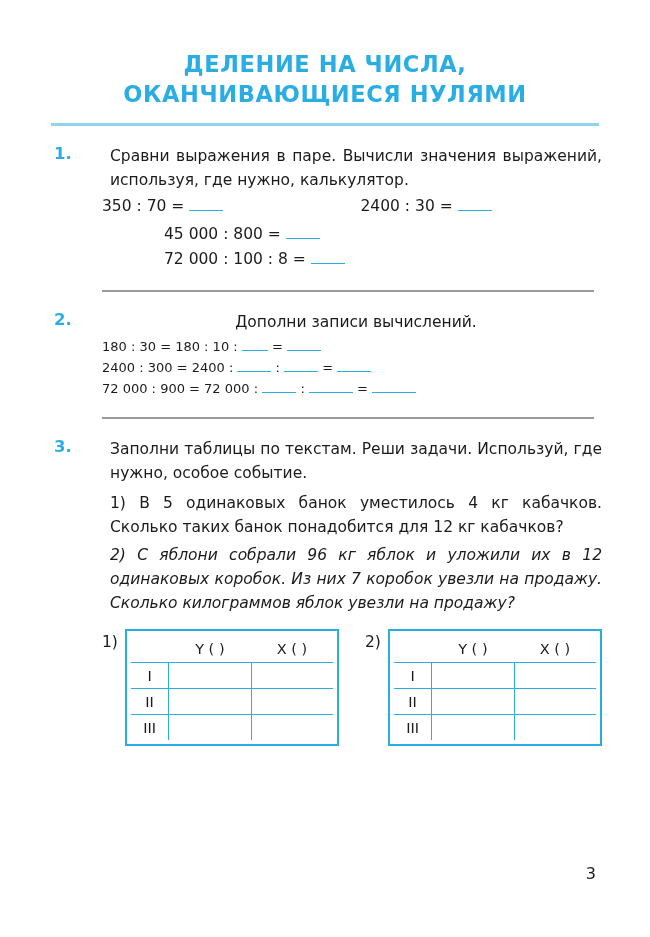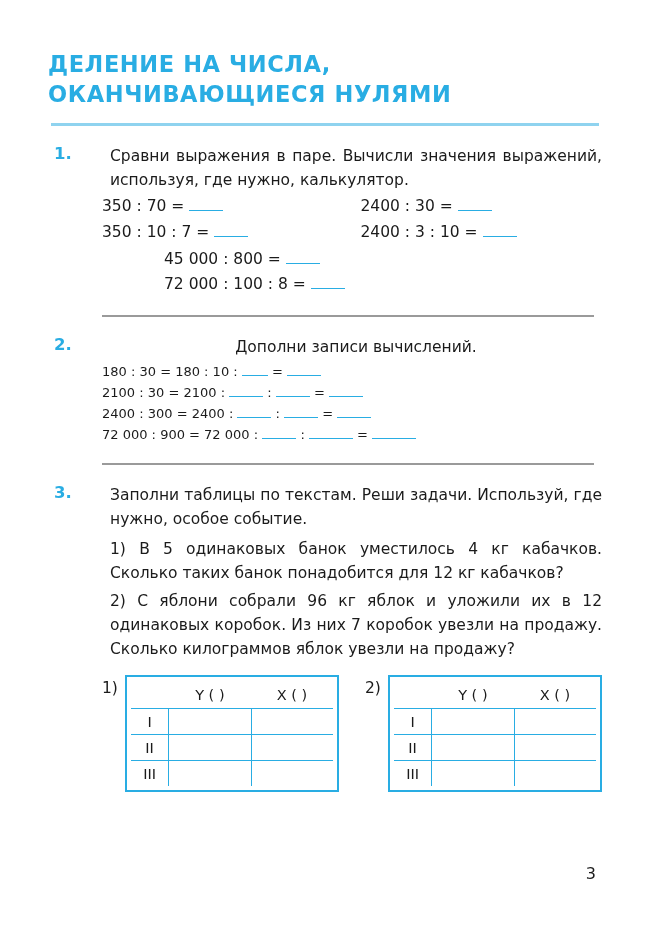--- a/index.html
+++ b/index.html
@@ -18,21 +18,21 @@
   .page {
     position: absolute;
     left: 0; top: 0;
     width: 650px;
     height: 937px;
     box-sizing: border-box;
     padding: 44px 48px 20px 48px;
   }
   
   .title-block {
-    text-align: left;
+    text-align: center;
     margin-top: 6px;
   }
   .title-line {
     color: #29ade3;
     font-weight: bold;
     font-size: 22.5px;
     letter-spacing: 0.6px;
     line-height: 1.32;
   }
   .title-rule {
@@ -167,30 +167,20 @@
       <div class="expr-col-a">
         <span>350 : 70 =</span>
         <span class="blank b-md"></span>
       </div>
       <div class="expr-col-b">
         <span>2400 : 30 =</span>
         <span class="blank b-md"></span>
       </div>
     </div>
 
-    <div class="expr-row">
-      <div class="expr-col-a">
-        <span>350 : 10 : 7 =</span>
-        <span class="blank b-md"></span>
-      </div>
-      <div class="expr-col-b">
-        <span>2400 : 3 : 10 =</span>
-        <span class="blank b-md"></span>
-      </div>
-    </div>
 
     <div class="expr-centered line-gap">
       <span>45 000 : 800 =</span>
       <span class="blank b-md"></span>
     </div>
     <div class="expr-centered">
       <span>72 000 : 100 : 8 =</span>
       <span class="blank b-md"></span>
     </div>
   </div>
@@ -201,28 +191,20 @@
     <div class="task-num">2.</div>
     <div class="task-text nojust">Дополни записи вычислений.</div>
 
     <div class="list-line line-gap">
       <span>180 : 30 = 180 : 10 :</span>
       <span class="blank b-sm"></span>
       <span>=</span>
       <span class="blank b-md"></span>
     </div>
     <div class="list-line">
-      <span>2100 : 30 = 2100 :</span>
-      <span class="blank b-md"></span>
-      <span>:</span>
-      <span class="blank b-md"></span>
-      <span>=</span>
-      <span class="blank b-md"></span>
-    </div>
-    <div class="list-line">
       <span>2400 : 300 = 2400 :</span>
       <span class="blank b-md"></span>
       <span>:</span>
       <span class="blank b-md"></span>
       <span>=</span>
       <span class="blank b-md"></span>
     </div>
     <div class="list-line">
       <span>72 000 : 900 = 72 000 :</span>
       <span class="blank b-md"></span>
@@ -232,21 +214,21 @@
       <span class="blank b-lg"></span>
     </div>
   </div>
 
   <div class="sep"></div>
 
   <div class="task">
     <div class="task-num">3.</div>
     <div class="task-text">Заполни таблицы по текстам. Реши задачи. Используй, где нужно, особое событие.</div>
     <div class="task-text" style="margin-top:6px;">1) В 5 одинаковых банок уместилось 4 кг кабачков. Сколько таких банок понадобится для 12 кг кабачков?</div>
-    <div class="task-text" style="margin-top:4px;">2) С яблони собрали 96 кг яблок и уложили их в 12 одинаковых коробок. Из них 7 коробок увезли на продажу. Сколько килограммов яблок увезли на продажу?</div>
+    <div class="task-text" style="margin-top:4px;font-style:italic;">2) С яблони собрали 96 кг яблок и уложили их в 12 одинаковых коробок. Из них 7 коробок увезли на продажу. Сколько килограммов яблок увезли на продажу?</div>
   </div>
 
   <div class="tables-area">
 
     <div class="table-wrap">
       <div class="table-label">1)</div>
       <div class="tbl-outer">
         <table class="grid">
           <tbody>
               <tr class="head">

